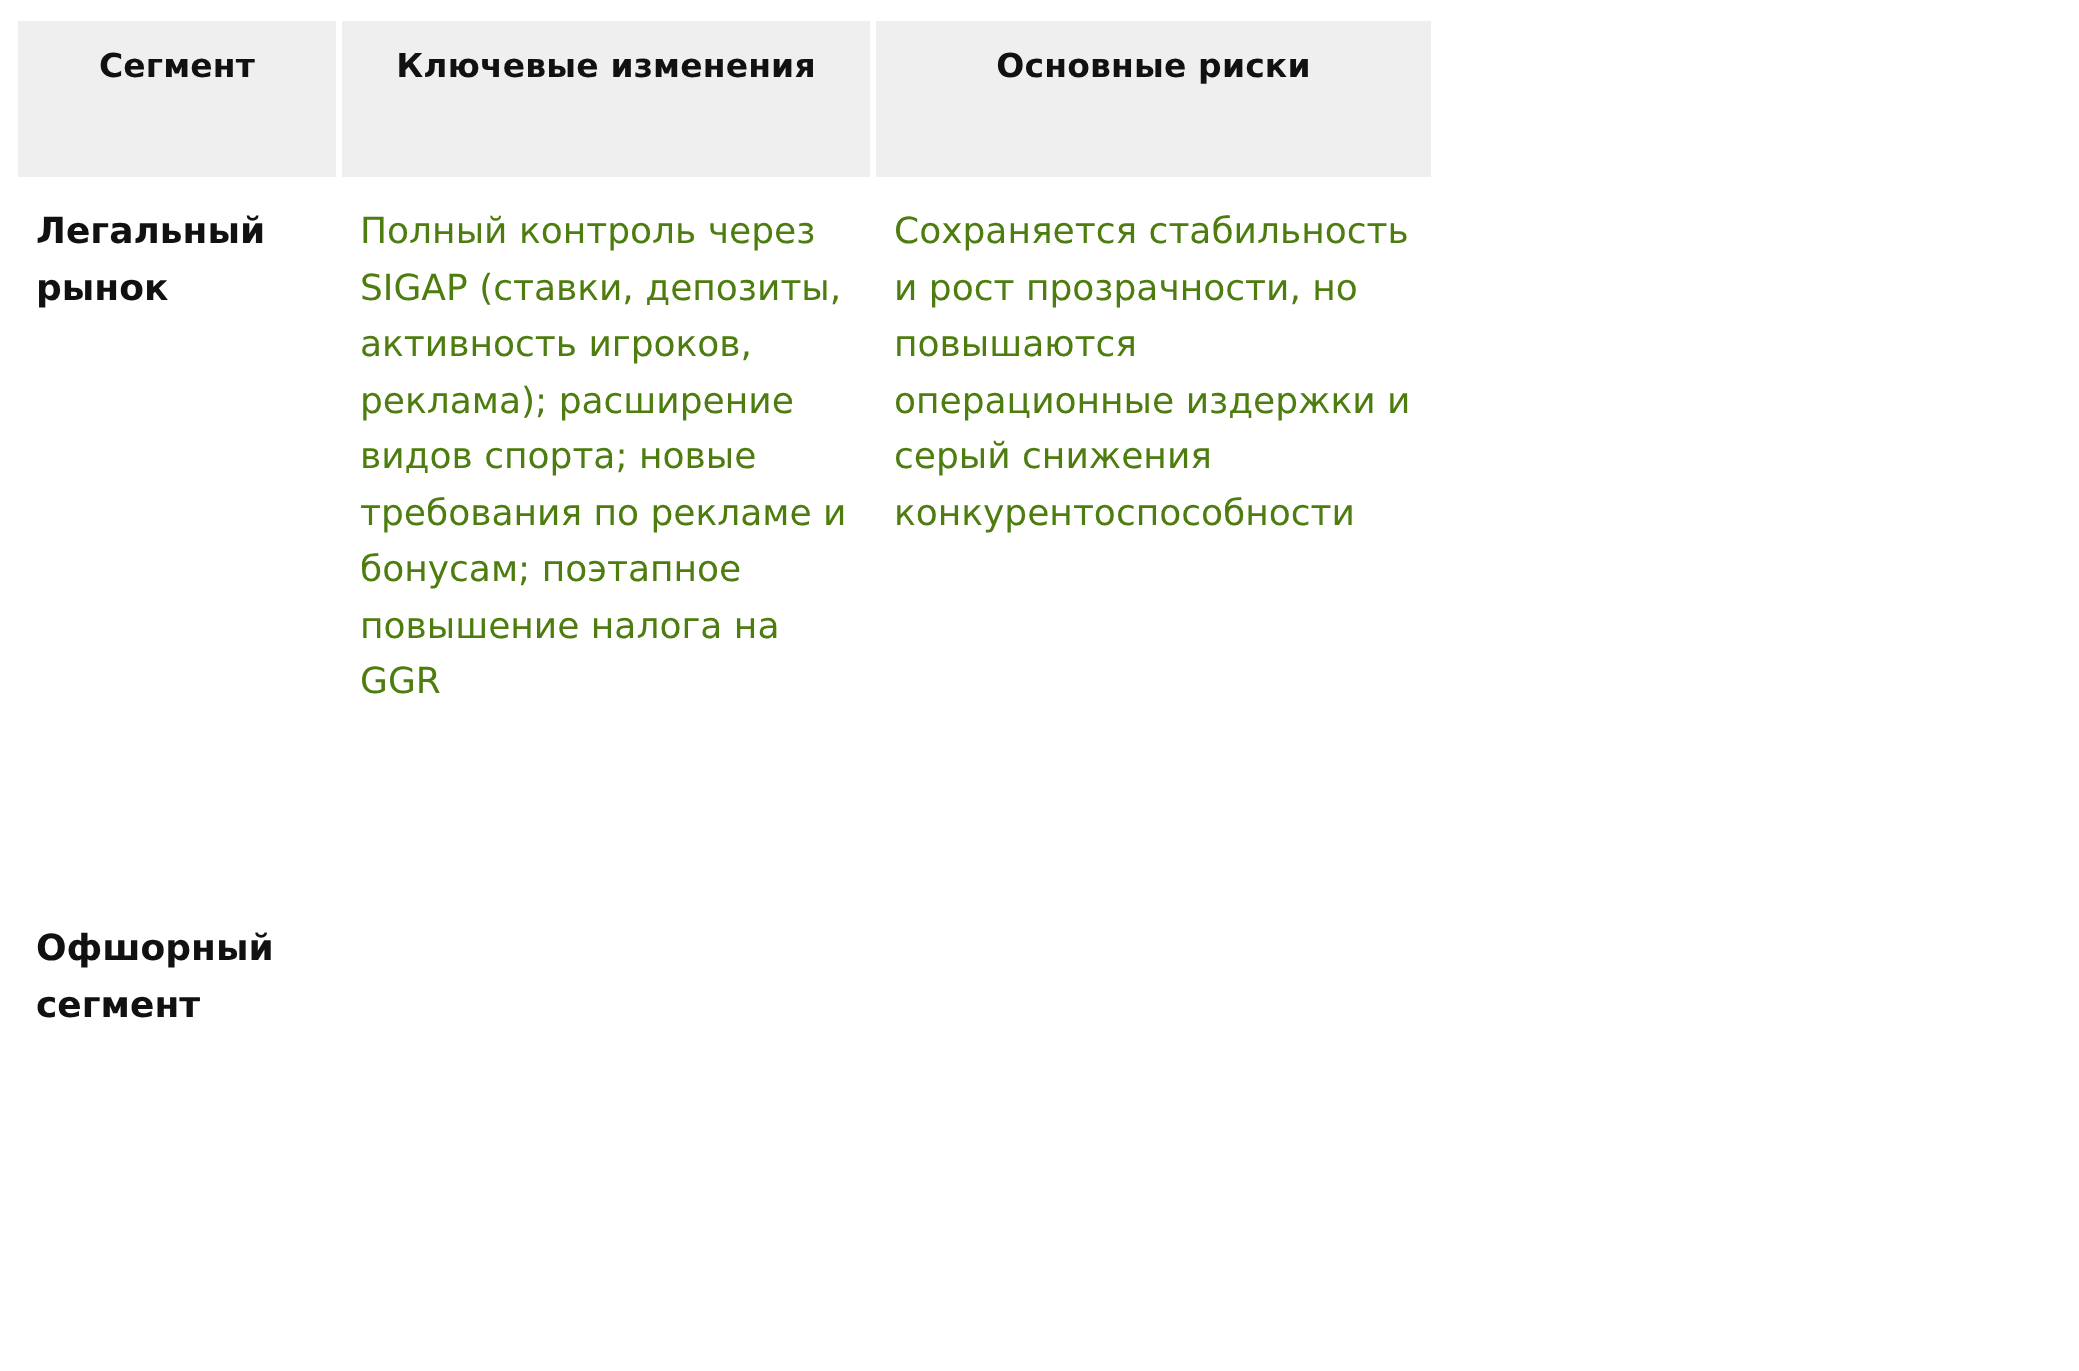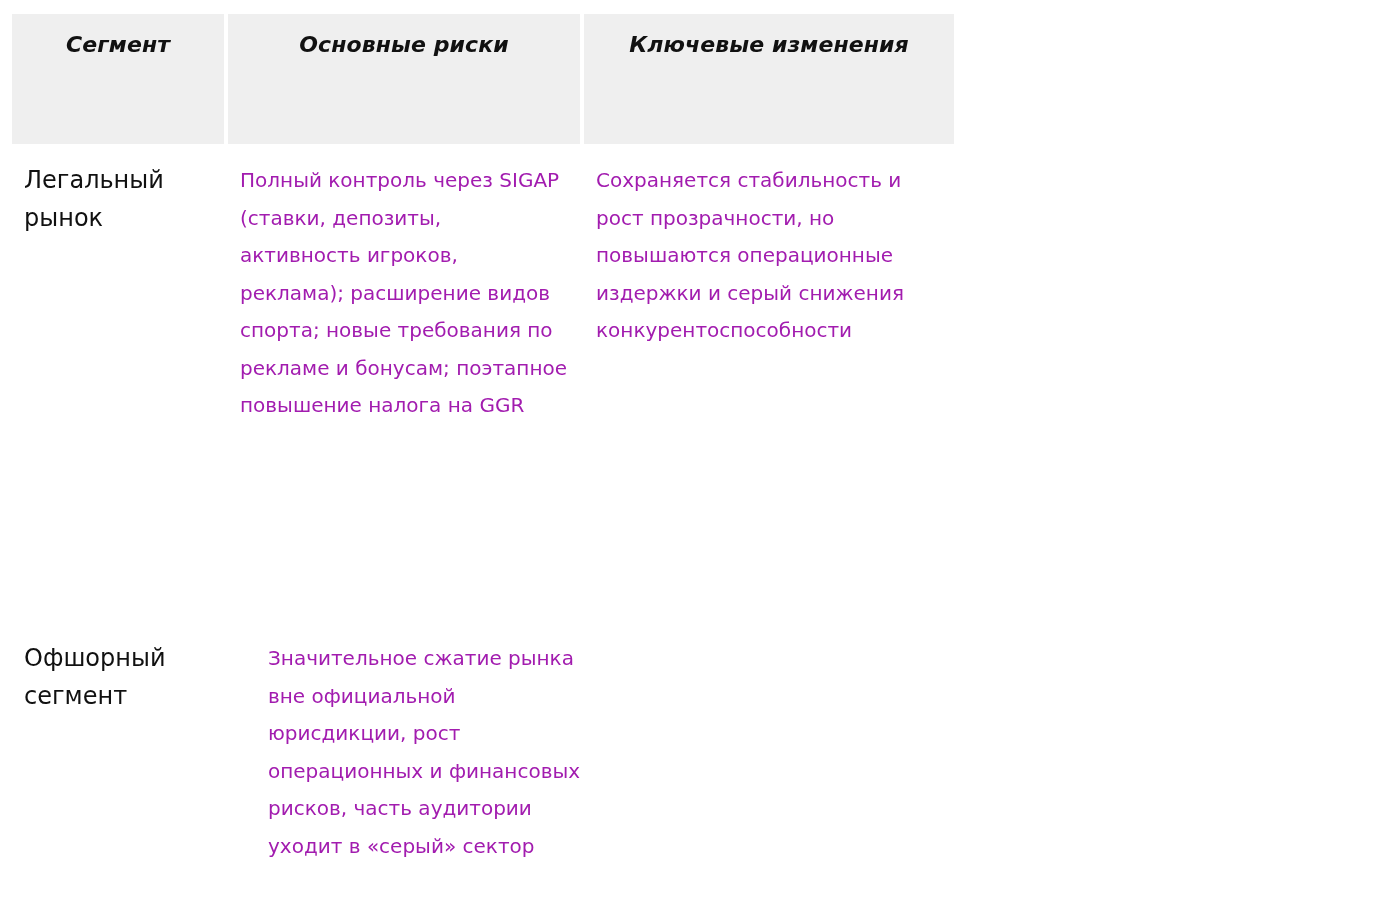--- a/index.html
+++ b/index.html
@@ -17,66 +17,64 @@
     .table {
       position: absolute;
       left: 12px;
       top: 14px;
       width: 1358px;
     }
     .header-row {
       display: grid;
       grid-template-columns: 212px 352px 370px 412px;
       column-gap: 4px;
-      height: 130px;
-      font-style: italic;
+      height: 104px;
     }
     .th {
       background: #efefef;
       font-weight: bold;
       font-size: 22px;
       text-align: center;
       padding-top: 18px;
       box-sizing: border-box;
       color: #111;
       letter-spacing: 0.1px;
     }
     .body-row {
       display: grid;
       grid-template-columns: 212px 352px 370px 412px;
       column-gap: 4px;
     }
     .td {
-      font-size: 20px;
+      font-size: 24px;
       line-height: 37.5px;
       padding: 0 12px 0 12px;
       box-sizing: border-box;
-      color: #a21caf;
+      color: #4d7c0f;
     }
     .td.seg {
-      font-weight: normal;
+      font-weight: bold;
       font-size: 24px;
       color: #111;
     }
     .row1 { margin-top: 18px; height: 478px; }
     .row2 { height: 270px; gap: 32px; }
   </style>
 </head>
 <body>
 
 <div class="table">
   <div class="header-row">
     <div class="th">Сегмент</div>
+    <div class="th">Ключевые изменения</div>
     <div class="th">Основные риски</div>
-    <div class="th">Ключевые изменения</div>
   </div>
 
   <div class="body-row row1">
     <div class="td seg">Легальный рынок</div>
     <div class="td">Полный контроль через SIGAP (ставки, депозиты, активность игроков, реклама); расширение видов спорта; новые требования по рекламе и бонусам; поэтапное повышение налога на GGR</div>
     <div class="td">Сохраняется стабильность и рост прозрачности, но повышаются операционные издержки и серый снижения конкурентоспособности</div>
   </div>
 
   <div class="body-row row2">
     <div class="td seg">Офшорный сегмент</div>
-    <div class="td">Значительное сжатие рынка вне официальной юрисдикции, рост операционных и финансовых рисков, часть аудитории уходит в «серый» сектор</div>
   </div>
 </div>
 
 </body></html>

